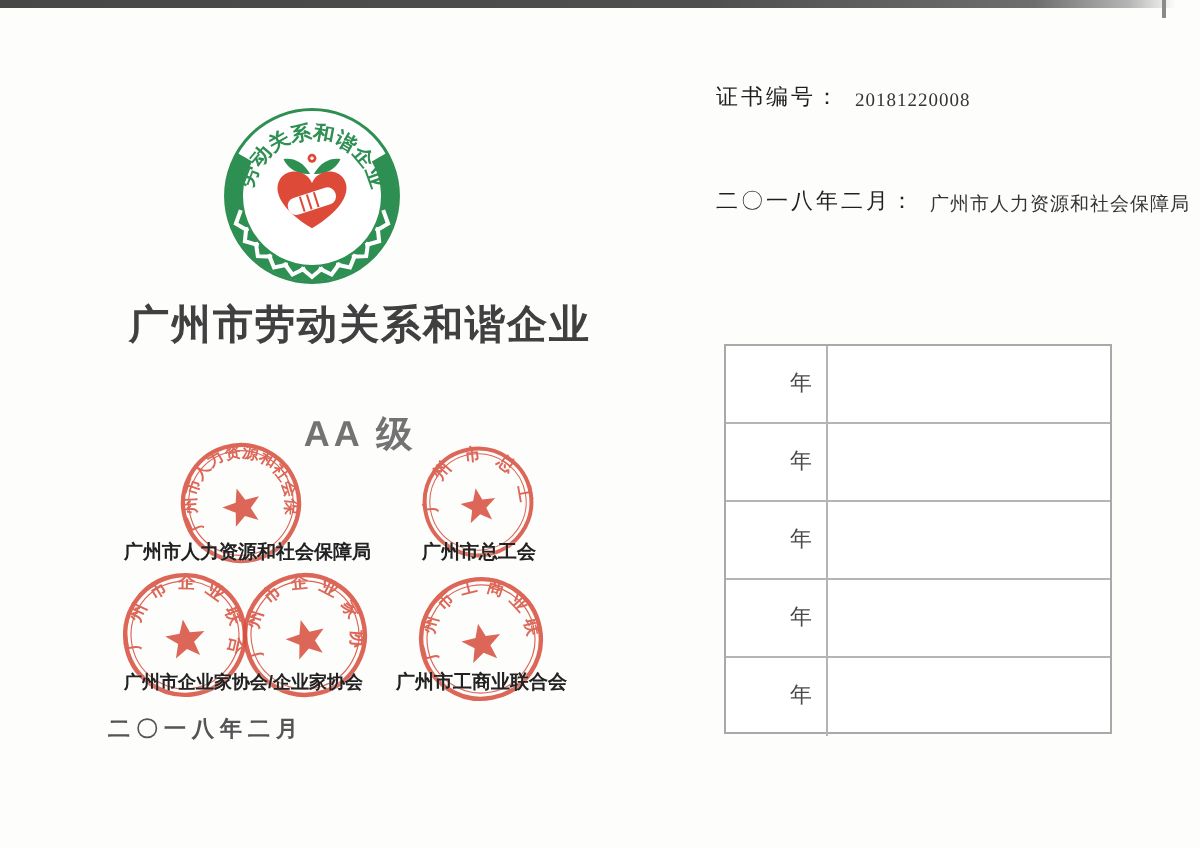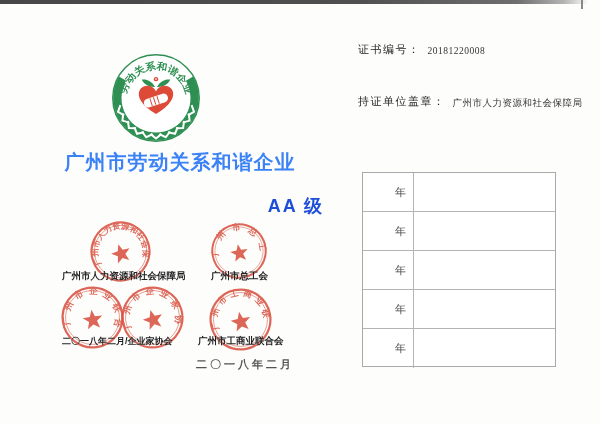--- a/index.html
+++ b/index.html
@@ -12,43 +12,43 @@
     position:absolute; top:0; left:0; width:588px; height:4px;
     background:linear-gradient(90deg,#474747 0%,#4f4f4f 60%,#6e6e6e 88%,#b5b5b5 96%,rgba(180,180,180,0) 100%);
   }
   .scan-tick{position:absolute; top:0; left:581px; width:2px; height:9px; background:#8a8a8a;}
 
   
   .logo{position:absolute; left:110px; top:52px; width:92px; height:92px;}
   .logo text{font-family:"Liberation Sans", sans-serif; font-weight:bold;}
 
   .title-block{position:absolute; left:36px; top:149px; width:288px; text-align:center;}
-  .title-line1{font-size:20px; font-weight:600; letter-spacing:1px; color:#3b82f6; white-space:nowrap;}
-  .title-line2{font-size:18px; font-weight:600; letter-spacing:2px; color:#1d4ed8; margin-top:18px;text-align:right;}
+  .title-line1{font-size:20px; font-weight:600; letter-spacing:1px; color:#404040; white-space:nowrap;}
+  .title-line2{font-size:18px; font-weight:600; letter-spacing:2px; color:#737373; margin-top:29px;}
 
   .seal{position:absolute; opacity:0.87;}
   .seal svg{width:100%; height:100%;}
   .seal text{font-weight:bold; font-family:"Liberation Sans", sans-serif;}
   .seal-1{left:89px;  top:220px; width:63px; height:63px; transform:rotate(-3deg);}
   .seal-2{left:210px; top:222px; width:58px; height:58px;}
   .seal-3{left:60px;  top:285px; width:65px; height:65px;}
   .seal-4{left:120px; top:285px; width:65px; height:65px;}
   .seal-5{left:208px; top:287px; width:65px; height:65px;}
 
   .seal-label{
     position:absolute; z-index:3; font-weight:bold; color:#222;
     white-space:nowrap; text-shadow:0 0 1px rgba(255,255,255,.6);
   }
   .seal-label-1{left:62px;  top:270px; font-size:9.5px;}
   .seal-label-2{left:211px; top:270px; font-size:9.5px;}
   .seal-label-3{left:62px;  top:335px; font-size:9px;}
   .seal-label-4{left:198px; top:335px; font-size:9.5px;}
 
   .issue-date{
-    position:absolute; left:54px; top:357px; width:240px; text-align:right;
+    position:absolute; left:54px; top:357px; width:240px; text-align:left;
     font-size:11px; letter-spacing:3px; color:#545454; font-weight:600;
   }
 
   
   .field{position:absolute; white-space:nowrap;}
   .field-number{left:358px; top:39px;}
   .field-holder{left:358px; top:91px;}
   .field .flabel{font-size:11px; font-weight:normal; letter-spacing:1.5px; color:#1f1f1f;}
   .field .fvalue{
     font-family:"Liberation Serif", serif; font-size:9.5px; color:#343434;
@@ -200,31 +200,31 @@
         <text font-size="13" fill="#d8503f" textLength="165" lengthAdjust="spacing">
           <textPath href="#sealArc5" startOffset="6">广州市工商业联合会</textPath>
         </text>
         <path d="M 50,38 L 54,48.5 L 65.2,49.1 L 56.2,56.1 L 59.4,66.9 L 50,60.8 L 40.6,66.9 L 43.8,56.1 L 34.8,49.1 L 46,48.5 Z" fill="#d8503f"></path>
       </g>
     </svg>
   </div>
 
   <div class="seal-label seal-label-1">广州市人力资源和社会保障局</div>
   <div class="seal-label seal-label-2">广州市总工会</div>
-  <div class="seal-label seal-label-3">二〇一八年二月/企业家协会</div>
+  <div class="seal-label seal-label-3">广州市企业家协会/企业家协会</div>
   <div class="seal-label seal-label-4">广州市工商业联合会</div>
 
   <div class="issue-date">二〇一八年二月</div>
 
   <div class="field field-number">
     <span class="flabel">证书编号：</span><span class="fvalue">20181220008</span>
   </div>
 
   <div class="field field-holder">
-    <span class="flabel">持证单位盖章：</span><span class="fvalue">广州市人力资源和社会保障局</span>
+    <span class="flabel">二〇一八年二月：</span><span class="fvalue">广州市人力资源和社会保障局</span>
   </div>
 
 
   <div class="vtable">
     <div class="vrow">
       <div class="ycell">年</div>
       <div class="ncell"></div>
     </div>
     <div class="vrow">
       <div class="ycell">年</div>

